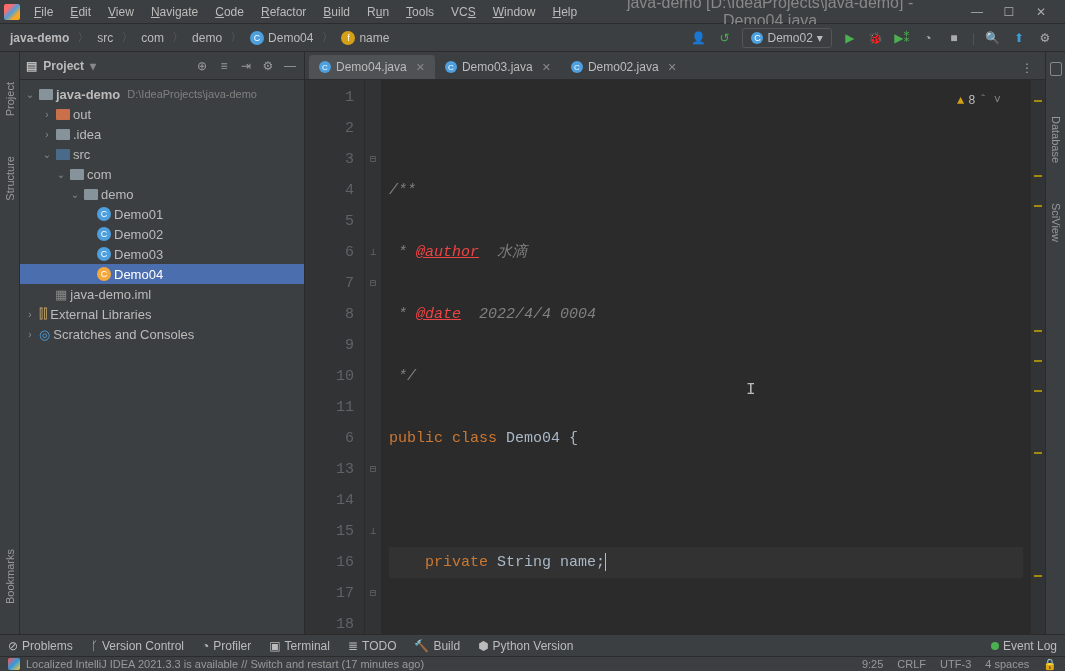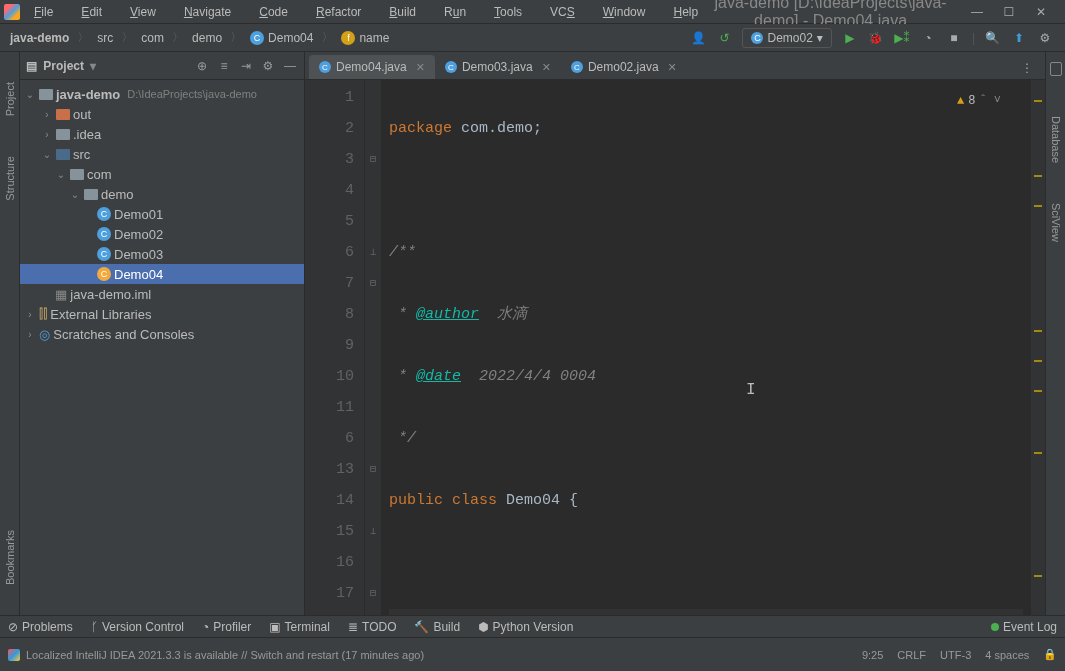--- a/index.html
+++ b/index.html
@@ -21,21 +21,21 @@
   align-items: center;
   padding: 0 4px;
   border-bottom: 1px solid #2b2b2b;
 }
 .titlebar .logo {
   width: 16px; height: 16px;
   background: linear-gradient(135deg, #ff6b6b 25%, #4e9fde 50%, #f9a825 75%);
   border-radius: 2px;
   margin-right: 8px;
 }
-.menubar { display: flex; gap: 16px; flex: 0 0 auto; }
+.menubar { display: flex; gap: 5px; flex: 0 0 auto; }
 .menubar span { padding: 2px 6px; cursor: default; }
 .menubar span u { text-decoration: underline; }
 .titlebar .apptitle { flex: 1; text-align: center; color: #888; font-size: 16px; }
 .win-controls { display: flex; gap: 8px; padding: 0 8px; }
 .win-btn { width: 24px; height: 16px; display: flex; align-items: center; justify-content: center; color: #aaa; }
 
 .navbar {
   height: 28px;
   background: #3c3f41;
   display: flex;
@@ -85,39 +85,39 @@
 .code-wrap { flex: 1; display: flex; overflow: hidden; position: relative; font-family: "Consolas", "Courier New", monospace; font-size: 15px; line-height: 31px; }
 .gutter { width: 60px; background: #313335; color: #606366; text-align: right; padding: 2px 10px 2px 2px; border-right: 1px solid #2b2b2b; }
 .gutter .ln { height: 31px; }
 .fold-col { width: 16px; background: #313335; padding-top: 2px; }
 .fold-col .fm { height: 31px; color: #666; font-size: 10px; text-align: center; }
 .code { flex: 1; padding: 2px 8px; color: #a9b7c6; white-space: pre; position: relative; }
 .code .cl { height: 31px; }
 .code .cl.hl { background: #323232; }
 .kw { color: #cc7832; }
 .com { color: #808080; font-style: italic; }
-.doctag { color: #14b8a6; font-style: italic; text-decoration: underline; }
+.doctag { color: #ef4444; font-style: italic; text-decoration: underline; }
 .caret { display: inline-block; width: 1px; height: 18px; background: #bbb; vertical-align: middle; }
 .text-cursor { position: absolute; left: 365px; top: 295px; color: #bbb; font-size: 16px; }
 .warn-badge { position: absolute; top: 6px; right: 30px; display: flex; gap: 4px; align-items: center; color: #bbb; font-size: 12px; }
 .warn-tri { color: #d4a017; }
 
 .marker-col { width: 14px; background: #313335; position: relative; }
 .marker-col .m { position: absolute; right: 3px; width: 8px; height: 2px; background: #a68a0d; }
 
 .right-strip { width: 20px; background: #3c3f41; border-left: 1px solid #2b2b2b; display: flex; flex-direction: column; align-items: center; padding-top: 10px; gap: 40px; }
 .right-strip span { writing-mode: vertical-rl; font-size: 11px; color: #999; cursor: default; }
 .right-strip .db-ico { width: 12px; height: 14px; border: 1px solid #888; border-radius: 2px; }
 
 .bottom-bar { height: 22px; background: #3c3f41; border-top: 1px solid #2b2b2b; display: flex; align-items: center; padding: 0 8px; gap: 18px; font-size: 12px; }
 .bottom-bar .bitem { display: flex; align-items: center; gap: 4px; color: #bbb; cursor: default; }
 .bottom-bar .spacer { flex: 1; }
 .bottom-bar .green-dot { width: 8px; height: 8px; border-radius: 50%; background: #4caf50; }
 
-.status-bar { height: 34px; background: #3c3f41; border-top: 1px solid #2b2b2b; display: flex; align-items: center; padding: 0 8px; font-size: 11px; color: #999; }
+.status-bar { height: 15px; background: #3c3f41; border-top: 1px solid #2b2b2b; display: flex; align-items: center; padding: 0 8px; font-size: 11px; color: #999; }
 .status-bar .sitem { margin-left: 14px; }
 .status-bar .spacer { flex: 1; }
 .ij-ico { width: 12px; height: 12px; background: linear-gradient(135deg,#f55,#39d,#fc3); border-radius: 2px; margin-right: 6px; }
 </style>
 </head>
 <body>
 
 <div class="titlebar">
   <div class="logo"></div>
   <div class="menubar">
@@ -329,21 +329,20 @@
           <div class="fm"></div>
           <div class="fm"></div>
           <div class="fm">⊟</div>
           <div class="fm"></div>
           <div class="fm">⊥</div>
           <div class="fm"></div>
           <div class="fm">⊟</div>
           <div class="fm"></div>
       </div>
       <div class="code">
-<div class="cl"><span class="kw">package</span><span> com.demo;</span></div>
 <div class="cl"></div>
 <div class="cl"><span class="com">/**</span></div>
 <div class="cl"><span class="com"> * </span><span class="doctag">@author</span><span class="com">  水滴</span></div>
 <div class="cl"><span class="com"> * </span><span class="doctag">@date</span><span class="com">  2022/4/4 0004</span></div>
 <div class="cl"><span class="com"> */</span></div>
 <div class="cl"><span class="kw">public class</span><span> Demo04 {</span></div>
 <div class="cl"></div>
 <div class="cl hl"><span class="kw">    private</span><span> String name;</span><span class="caret"></span></div>
 
 

